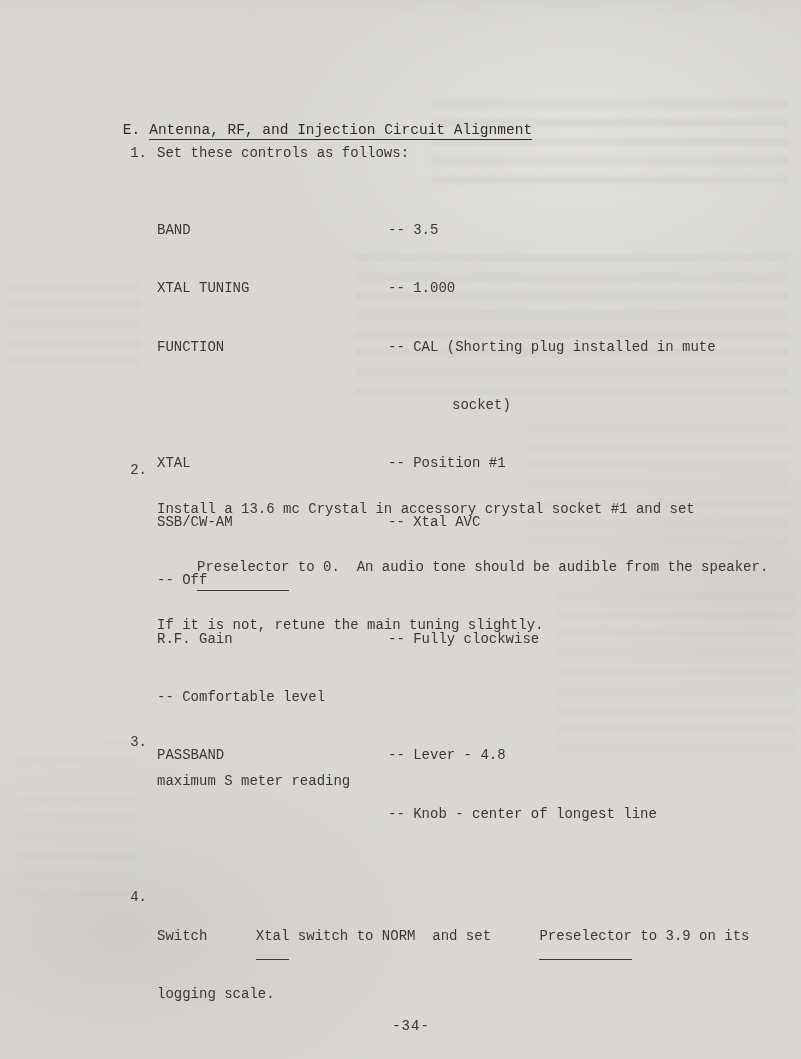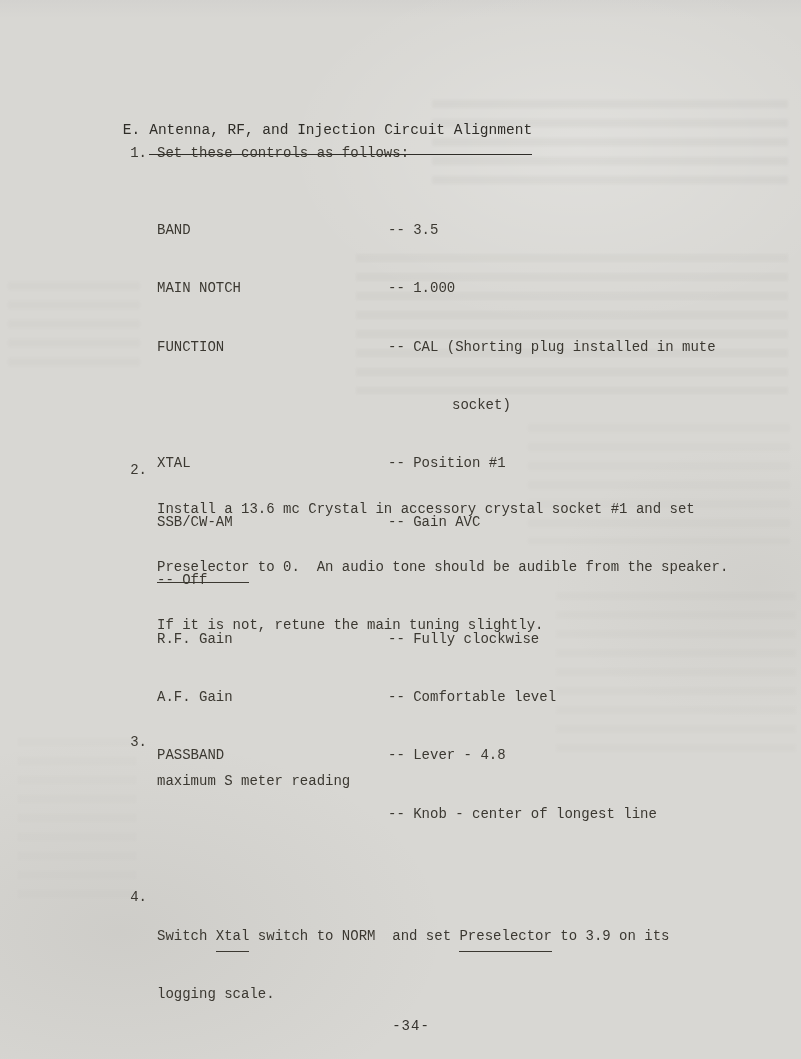--- a/index.html
+++ b/index.html
@@ -28,38 +28,38 @@
   .g2{left:356px;top:254px;width:432px;height:140px;opacity:.45;}
   .g3{left:8px;top:282px;width:132px;height:92px;opacity:.30;}
   .g4{left:528px;top:424px;width:262px;height:120px;opacity:.28;}
   .g5{left:556px;top:592px;width:240px;height:160px;opacity:.22;}
   .g6{left:18px;top:738px;width:118px;height:160px;opacity:.20;}
 
   .heading{
     position:absolute;left:88px;top:106px;
     font-size:14.5px;white-space:pre;color:#2f2d28;
   }
-  .heading .title{border-bottom:1.5px solid #2f2d28;padding-bottom:16px;margin-left:9px;}
+  .heading .title{border-bottom:1.5px solid #2f2d28;padding-bottom:1px;margin-left:9px;}
 
   .line-font{font-size:14px;line-height:19.4px;white-space:pre;}
 
   .step1{position:absolute;left:0;top:144px;display:flex;}
   .num{width:147px;text-align:right;flex:0 0 147px;}
   .txt,.lines{margin-left:10px;}
 
   .controls{position:absolute;left:157px;top:182px;font-family:Liberation Mono, monospace;}
   .ctl-row{display:flex;line-height:19.6px;}
   .ctl-label{width:231px;flex:0 0 231px;}
   .ctl-value{white-space:pre;}
   .ctl-row.wrap .ctl-value{padding-left:64px;}
 
   .steps{position:absolute;left:0;top:403px;width:801px;}
   .step{display:flex;}
   .ln{white-space:pre;}
-  .u{border-bottom:1.4px solid #3b3831;padding-bottom:7px;}
+  .u{border-bottom:1.4px solid #3b3831;padding-bottom:15px;margin-left:40px;}
 
   .footer{
     position:absolute;left:0;top:1018px;width:780px;text-align:center;
     font-size:14px;letter-spacing:1px;color:#34322d;margin-left:21px;
   }
 </style>
 </head>
 <body>
 
 <div class="paper">
@@ -75,28 +75,28 @@
     <span>E.</span><span class="title">Antenna, RF, and Injection Circuit Alignment</span>
   </div>
 
   <div class="step1 line-font">
     <div class="num">1.</div>
     <div class="txt">Set these controls as follows:</div>
   </div>
 
   <div class="controls line-font">
     <div class="ctl-row"><div class="ctl-label">BAND</div><div class="ctl-value">-- 3.5</div></div>
-    <div class="ctl-row"><div class="ctl-label">MAIN NOTCH</div><div class="ctl-value">-- 1.000</div></div>
+    <div class="ctl-row"><div class="ctl-label">XTAL TUNING</div><div class="ctl-value">-- 1.000</div></div>
     <div class="ctl-row"><div class="ctl-label">FUNCTION</div><div class="ctl-value">-- CAL (Shorting plug installed in mute</div></div>
     <div class="ctl-row wrap"><div class="ctl-label"></div><div class="ctl-value">socket)</div></div>
     <div class="ctl-row"><div class="ctl-label">XTAL</div><div class="ctl-value">-- Position #1</div></div>
-    <div class="ctl-row"><div class="ctl-label">SSB/CW-AM</div><div class="ctl-value">-- Gain AVC</div></div>
+    <div class="ctl-row"><div class="ctl-label">SSB/CW-AM</div><div class="ctl-value">-- Xtal AVC</div></div>
     <div class="ctl-row"><div class="ctl-value">-- Off</div></div>
     <div class="ctl-row"><div class="ctl-label">R.F. Gain</div><div class="ctl-value">-- Fully clockwise</div></div>
-    <div class="ctl-row"><div class="ctl-label">A.F. Gain</div><div class="ctl-value">-- Comfortable level</div></div>
+    <div class="ctl-row"><div class="ctl-value">-- Comfortable level</div></div>
     <div class="ctl-row"><div class="ctl-label">PASSBAND</div><div class="ctl-value">-- Lever - 4.8</div></div>
     <div class="ctl-row"><div class="ctl-label"></div><div class="ctl-value">-- Knob - center of longest line</div></div>
   </div>
 
   <div class="steps line-font">
 
     <div class="step">
       <div class="num">2.</div>
       <div class="lines">
         <div class="ln">Install a 13.6 mc Crystal in accessory crystal socket #1 and set</div>

